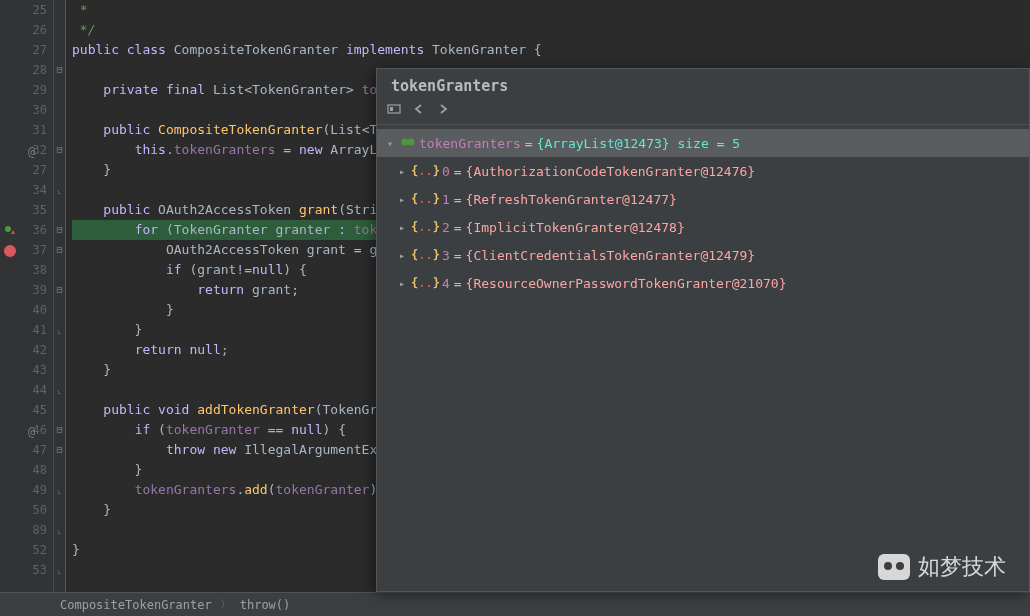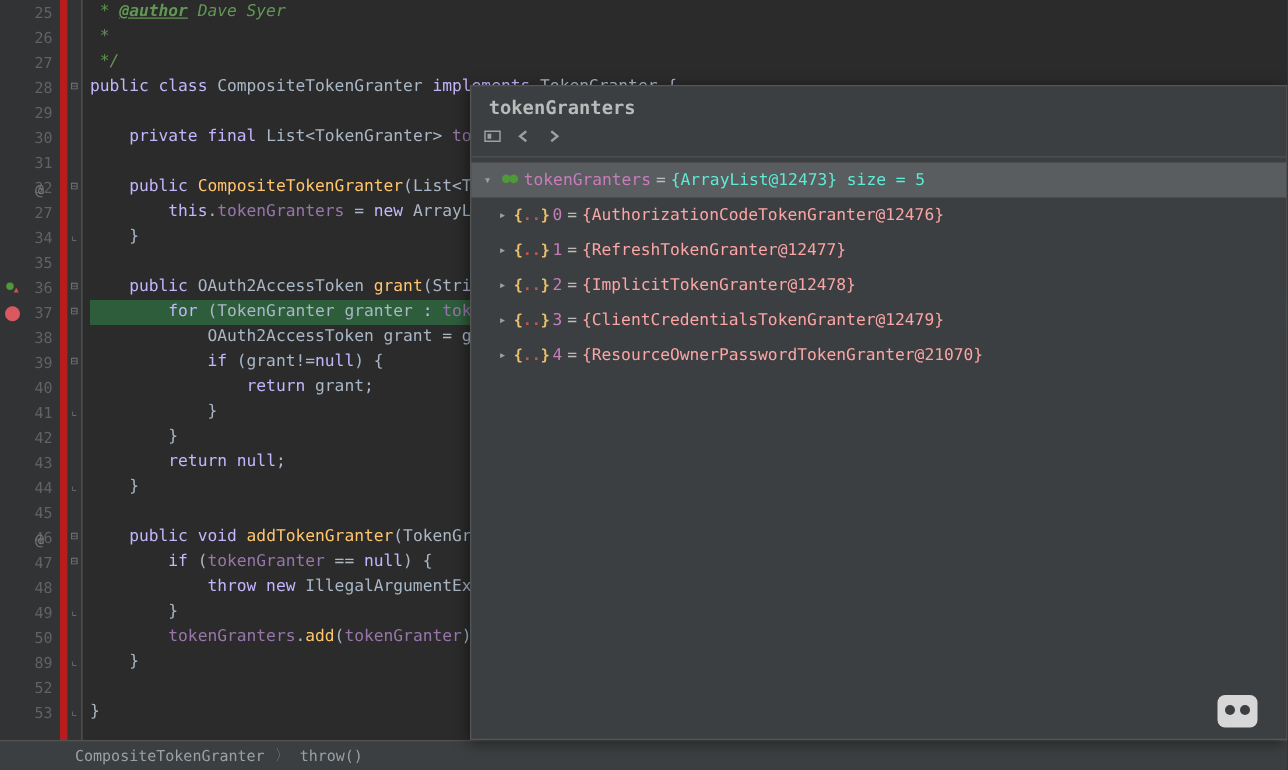--- a/index.html
+++ b/index.html
@@ -10,21 +10,21 @@
     font-size: 13px;
     width: 1030px;
     height: 616px;
     overflow: hidden;
     position: relative;
   }
   .editor-area { display: flex; height: 592px; }
   .gutter {
     width: 54px;
     background: #313335;
-    border-right: 6px solid #b91c1c;
+    border-right: 1px solid #b91c1c;
     text-align: right;
     padding-top: 0;
     color: #606366;
     font-size: 12px;
     line-height: 20px;
     position: relative;
   }
   .gutter .ln { padding-right: 6px; position: relative; height: 20px; }
   .gutter .mark { position: absolute; left: 4px; top: 3px; width: 12px; height: 12px; }
   .bp-icon { width: 12px; height: 12px; border-radius: 50%; background: #db5860; display: inline-block; }
@@ -183,21 +183,20 @@
       <div class="fm">⊟</div>
       <div class="fm">⊟</div>
       <div class="fm"></div>
       <div class="fm">⌞</div>
       <div class="fm"></div>
       <div class="fm">⌞</div>
       <div class="fm"></div>
       <div class="fm">⌞</div>
     </div>
   <div class="code-col" id="codecol">
-      <div class="code-line"><span class="cmt"> * </span><span class="cmt-tag">@author</span><span class="cmt"> Dave Syer</span></div>
       <div class="code-line"><span class="cmt"> *</span></div>
       <div class="code-line"><span class="cmt"> */</span></div>
       <div class="code-line"><span class="kw">public </span><span class="kw">class </span><span class="type">CompositeTokenGranter </span><span class="kw">implements </span><span class="type">TokenGranter </span><span class="op">{</span></div>
       <div class="code-line"></div>
       <div class="code-line"><span class="op">    </span><span class="kw">private </span><span class="kw">final </span><span class="type">List</span><span class="op">&lt;</span><span class="type">TokenGranter</span><span class="op">&gt; </span><span class="field">tokenGra</span></div>
       <div class="code-line"></div>
       <div class="code-line"><span class="op">    </span><span class="kw">public </span><span class="fn">CompositeTokenGranter</span><span class="op">(</span><span class="type">List</span><span class="op">&lt;</span><span class="type">TokenGr</span></div>
       <div class="code-line"><span class="op">        </span><span class="kw">this</span><span class="op">.</span><span class="field">tokenGranters</span><span class="op"> = </span><span class="kw">new </span><span class="type">ArrayList</span><span class="op">&lt;</span><span class="type">To</span></div>
       <div class="code-line"><span class="op">    }</span></div>
       <div class="code-line"></div>
@@ -292,13 +291,14 @@
 </div>
 
 <div class="breadcrumb">
   <span>CompositeTokenGranter</span>
   <span class="sep">〉</span>
   <span>throw()</span>
 </div>
 
 <div class="watermark">
   <span class="wicon"></span>
+  <span>如梦技术</span>
 </div>
 
 </body></html>

